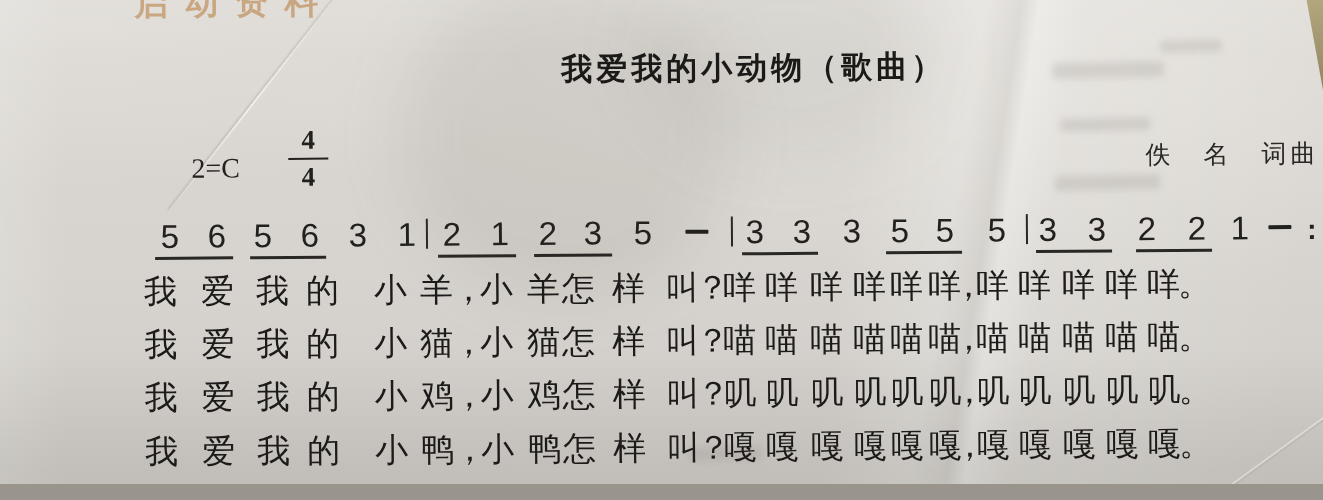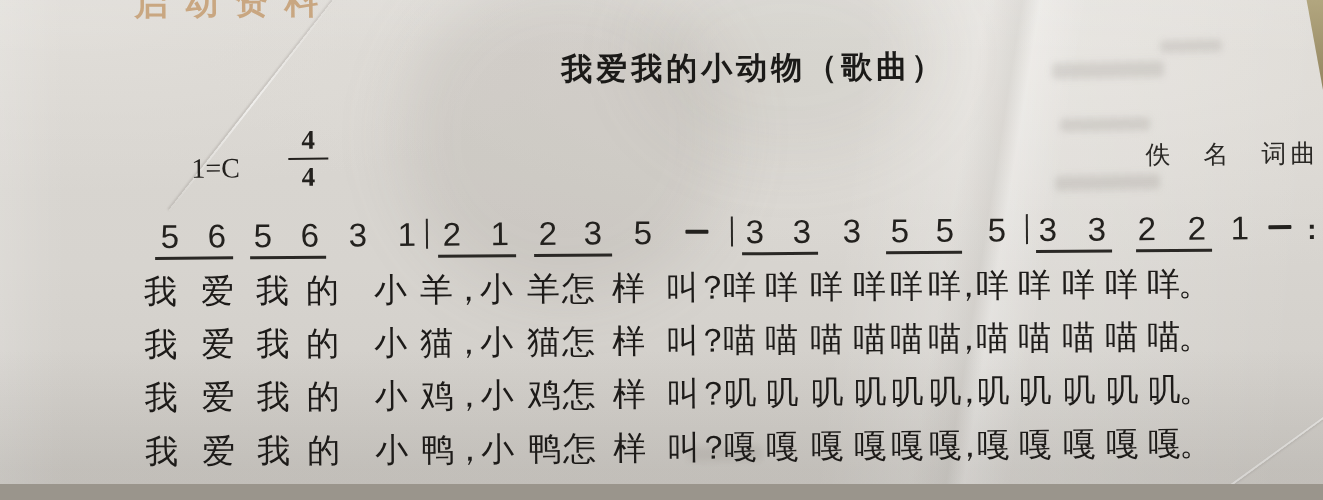--- a/index.html
+++ b/index.html
@@ -76,21 +76,21 @@
   <div class="smudge sm3"></div>
   <div class="smudge sm4"></div>
   <div class="smudge sm5"></div>
   <div class="vignette"></div>
 
   <div class="content">
     <div class="watermark">启动资料</div>
 
     <h1 class="title">我爱我的小动物（歌曲）</h1>
 
-    <div class="tonality">1=C</div>
+    <div class="tonality">2=C</div>
     <div class="fraction">
       <span class="num">4</span>
       <span class="den">4</span>
     </div>
 
     <div class="credits">佚　名　词曲</div>
 
     <div id="notation">
         <span class="note" style="left: 170px;">5</span>
         <span class="note" style="left: 217px;">6</span>

